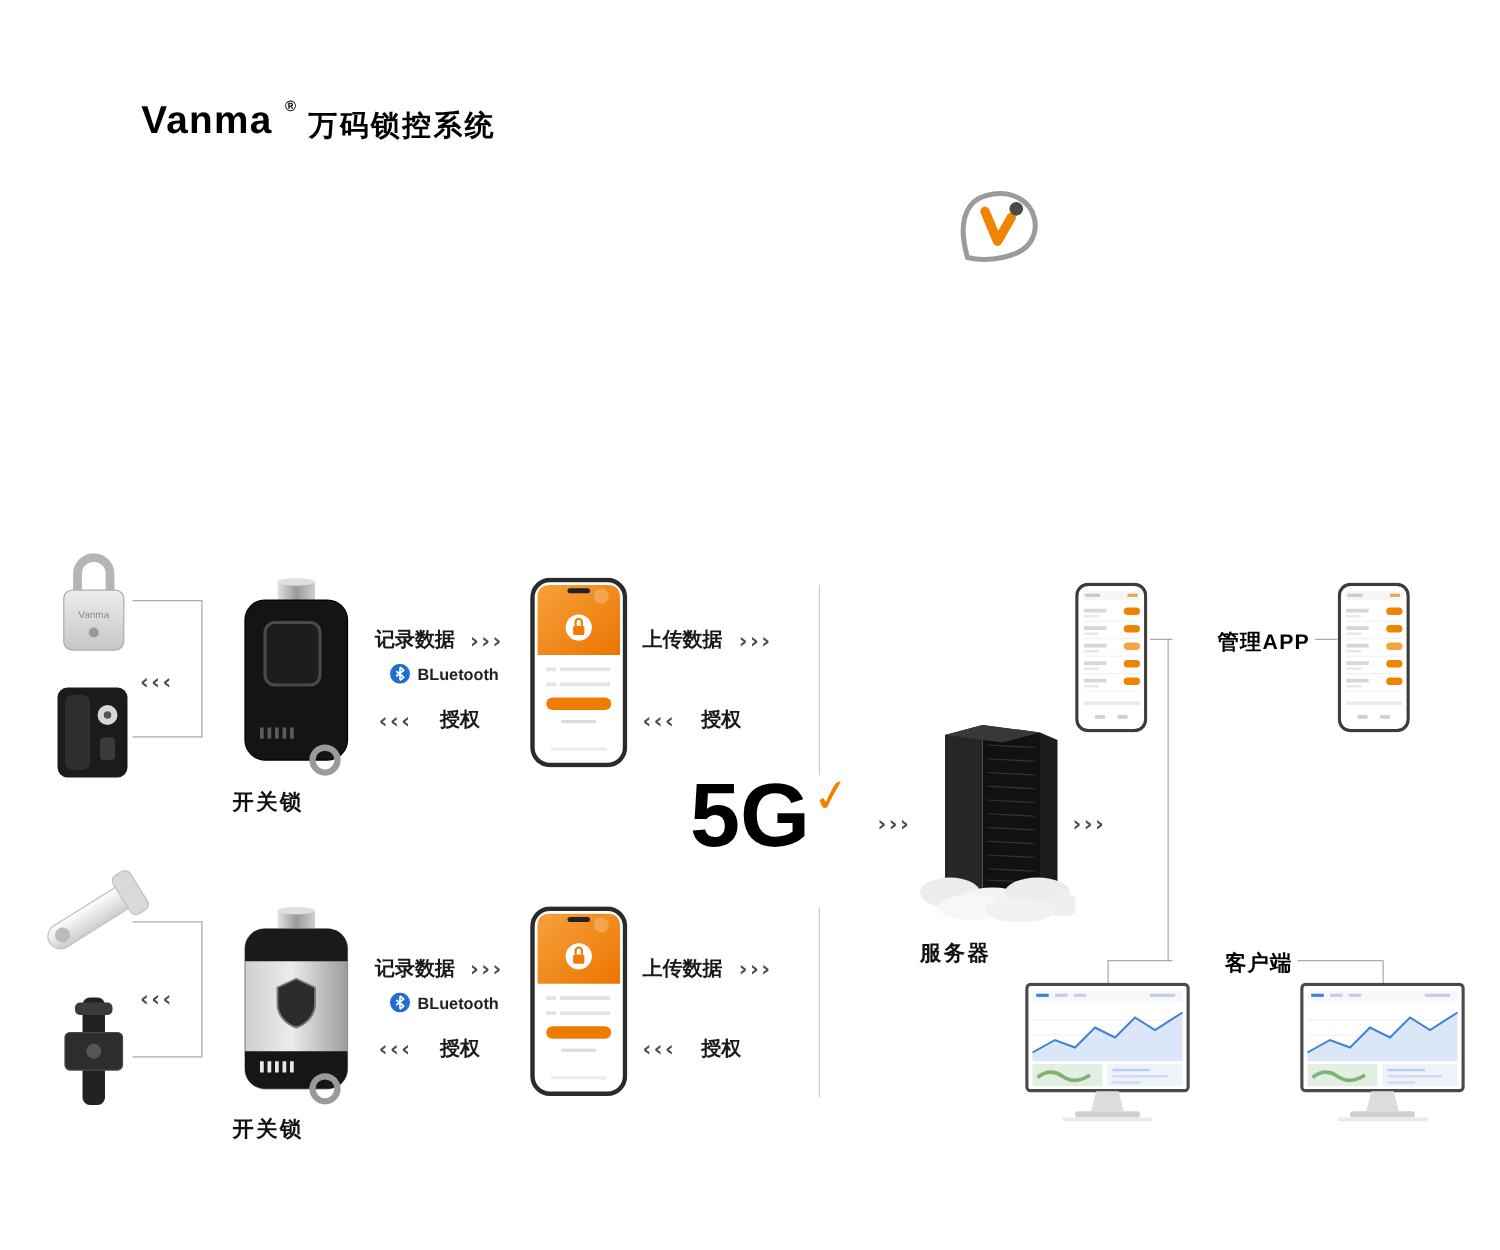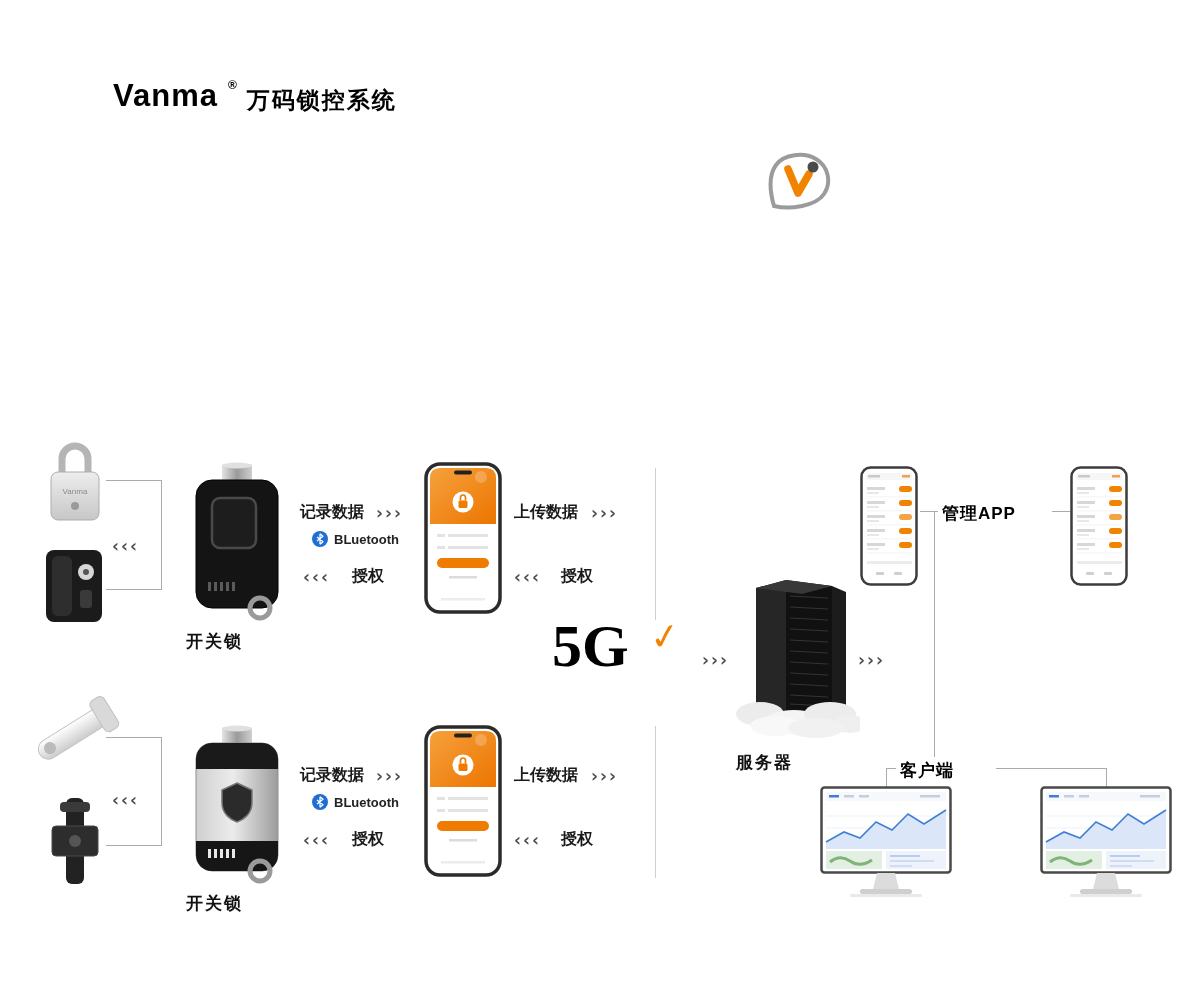--- a/index.html
+++ b/index.html
@@ -20,24 +20,24 @@
   .flow-label{font-size:16px;font-weight:700;color:#1a1a1a;white-space:nowrap}
   .arrows{font-size:17px;font-weight:700;color:#4c4c4c;letter-spacing:2px;white-space:nowrap;
           font-family:"DejaVu Sans","Liberation Sans",sans-serif}
   .bt{display:flex;align-items:center;gap:6px}
   .bt-label{font-size:13px;font-weight:700;color:#222}
   .device-label{font-size:17px;font-weight:700;color:#111;letter-spacing:2px}
   
   .hline{height:1px;background:#aaa;z-index:0}
   .vline{width:1px;background:#aaa;z-index:0}
   .divider{width:1px;background:#cfcfcf}
-  .conn-label{font-size:17px;font-weight:700;text-align:left;background:#fff;z-index:2;
+  .conn-label{font-size:17px;font-weight:700;text-align:right;background:#fff;z-index:2;
               padding:2px 4px;letter-spacing:1px}
   
-  .net{font-size:60px;font-weight:700;font-family:Liberation Serif, serif}
+  .net{font-size:72px;font-weight:700;font-family:Liberation Sans, sans-serif}
   .net-check{font-size:36px;font-weight:700;color:#f08300;transform:rotate(-8deg);z-index:2}
   svg{display:block}
 </style>
 </head>
 <body>
 
 <div class="canvas">
 
   <svg width="0" height="0" style="position:absolute" aria-hidden="true">
     <defs>
@@ -290,21 +290,21 @@
     </svg>
   <svg class="abs" style="left:1070px;top:466px" width="58" height="120">
       <use href="#sym-admin-phone"></use>
     </svg>
 
   <div class="abs hline" style="left:920px;top:511px;width:150px"></div>
   <div class="abs conn-label" style="left:938px;top:500px;width:114px">管理APP</div>
   <div class="abs vline" style="left:934px;top:511px;height:258px"></div>
 
   <div class="abs hline" style="left:886px;top:768px;width:220px"></div>
-  <div class="abs conn-label" style="left:896px;top:757px;width:100px">客户端</div>
+  <div class="abs conn-label" style="left:938px;top:757px;width:100px">客户端</div>
   <div class="abs vline" style="left:886px;top:768px;height:20px"></div>
   <div class="abs vline" style="left:1106px;top:768px;height:20px"></div>
 
   <svg class="abs" style="left:820px;top:786px" width="132" height="118">
       <use href="#sym-monitor"></use>
     </svg>
   <svg class="abs" style="left:1040px;top:786px" width="132" height="118">
       <use href="#sym-monitor"></use>
     </svg>
 

